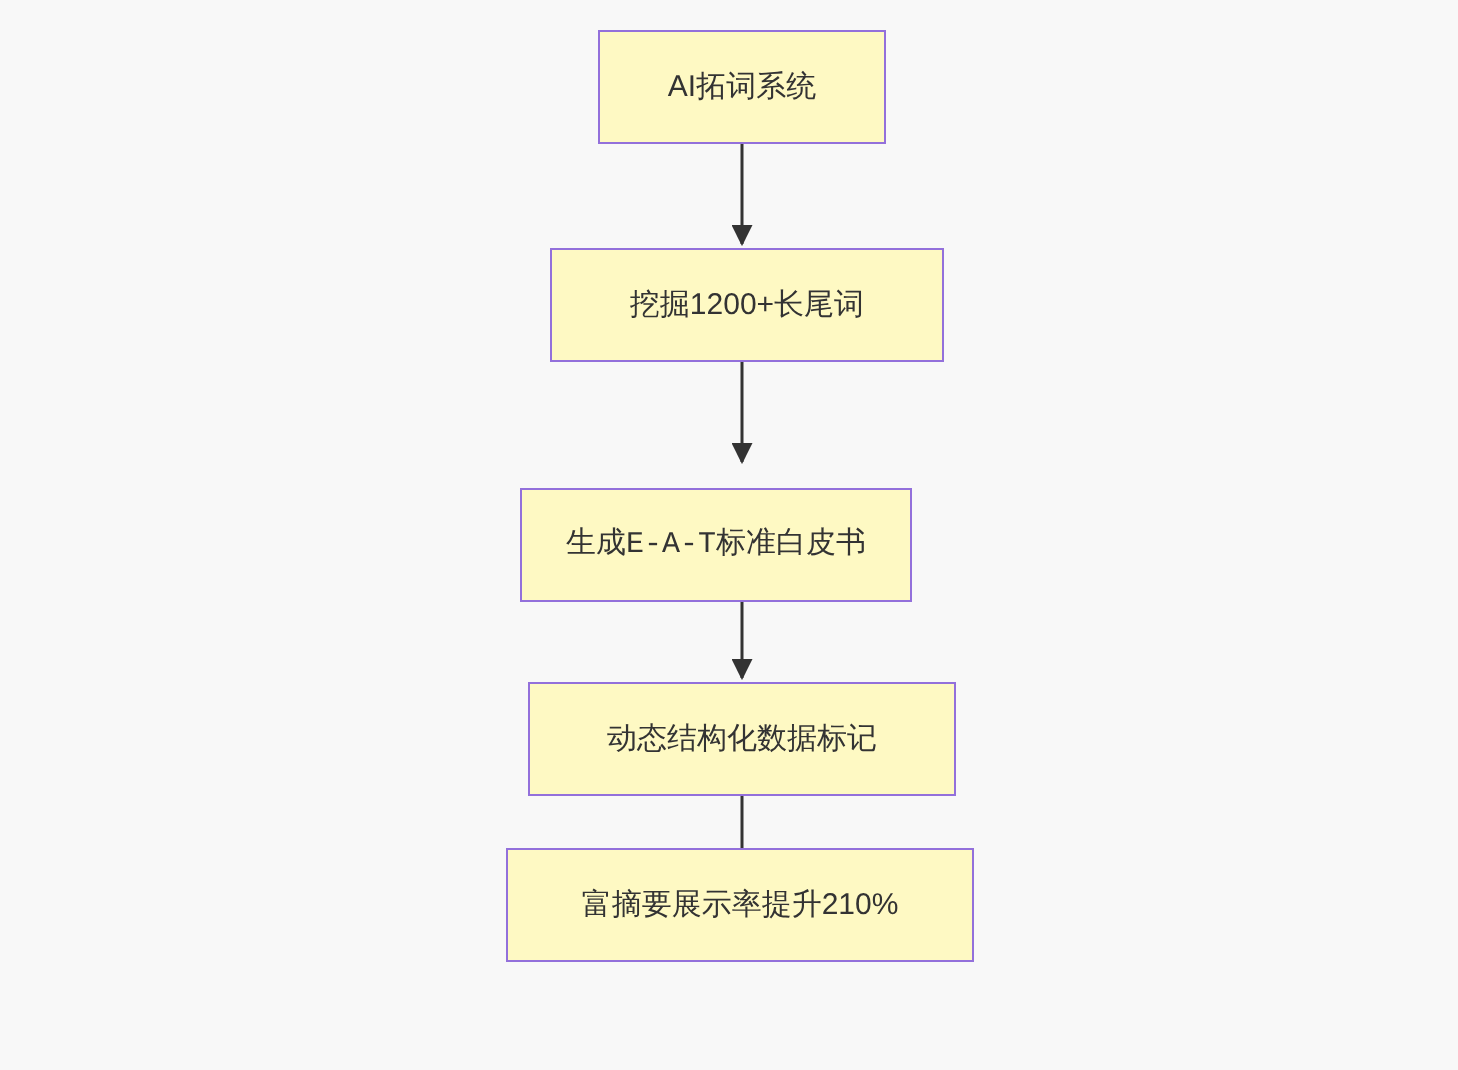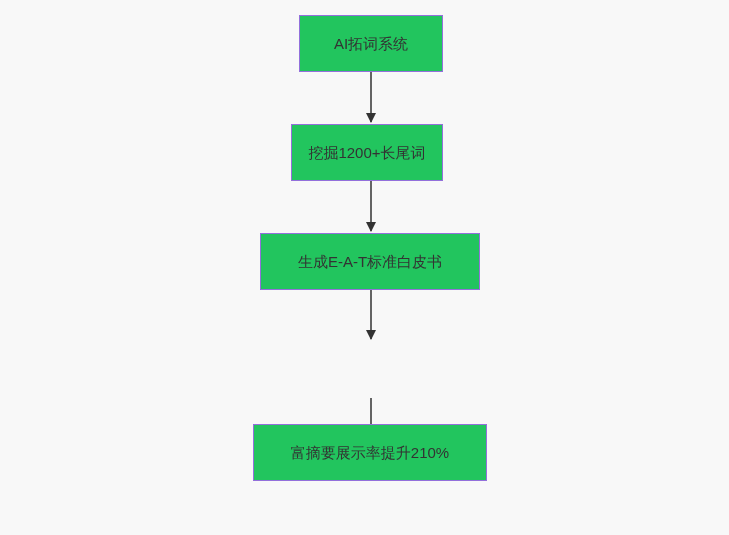--- a/index.html
+++ b/index.html
@@ -23,34 +23,34 @@
     position: absolute;
     left: 0;
     top: 0;
     width: 729px;
     height: 535px;
     pointer-events: none;
   }
   .flow-node {
     position: absolute;
     box-sizing: border-box;
-    background: #22c55e;
+    background: #fef9c3;
     border: 1px solid #9370DB;
     color: #333333;
     font-size: 15px;
     line-height: 1;
     display: flex;
     align-items: center;
     justify-content: center;
     text-align: center;
     white-space: nowrap;
   }
   .n1 { left: 299px; top: 15px;  width: 144px; height: 57px; }
-  .n2 { left: 275px; top: 124px; width: 152px; height: 57px; margin-left: 16px; }
-  .n3 { left: 260px; top: 233px; width: 220px; height: 57px; }
+  .n2 { left: 275px; top: 124px; width: 197px; height: 57px; }
+  .n3 { left: 260px; top: 244px; width: 196px; height: 57px; font-family: Liberation Mono, monospace; }
   .n4 { left: 264px; top: 341px; width: 214px; height: 57px; }
   .n5 { left: 253px; top: 424px; width: 234px; height: 57px; }
 </style>
 </head>
 <body>
 
 <div class="canvas">
 
   <svg class="edges-layer" viewBox="0 0 729 535" xmlns="http://www.w3.org/2000/svg">
     <defs>
@@ -69,18 +69,21 @@
   </div>
 
   <div class="flow-node n2">
     <span>挖掘1200+长尾词</span>
   </div>
 
   <div class="flow-node n3">
     <span>生成E-A-T标准白皮书</span>
   </div>
 
+  <div class="flow-node n4">
+    <span>动态结构化数据标记</span>
+  </div>
 
   <div class="flow-node n5">
     <span>富摘要展示率提升210%</span>
   </div>
 
 </div>
 
 </body></html>

